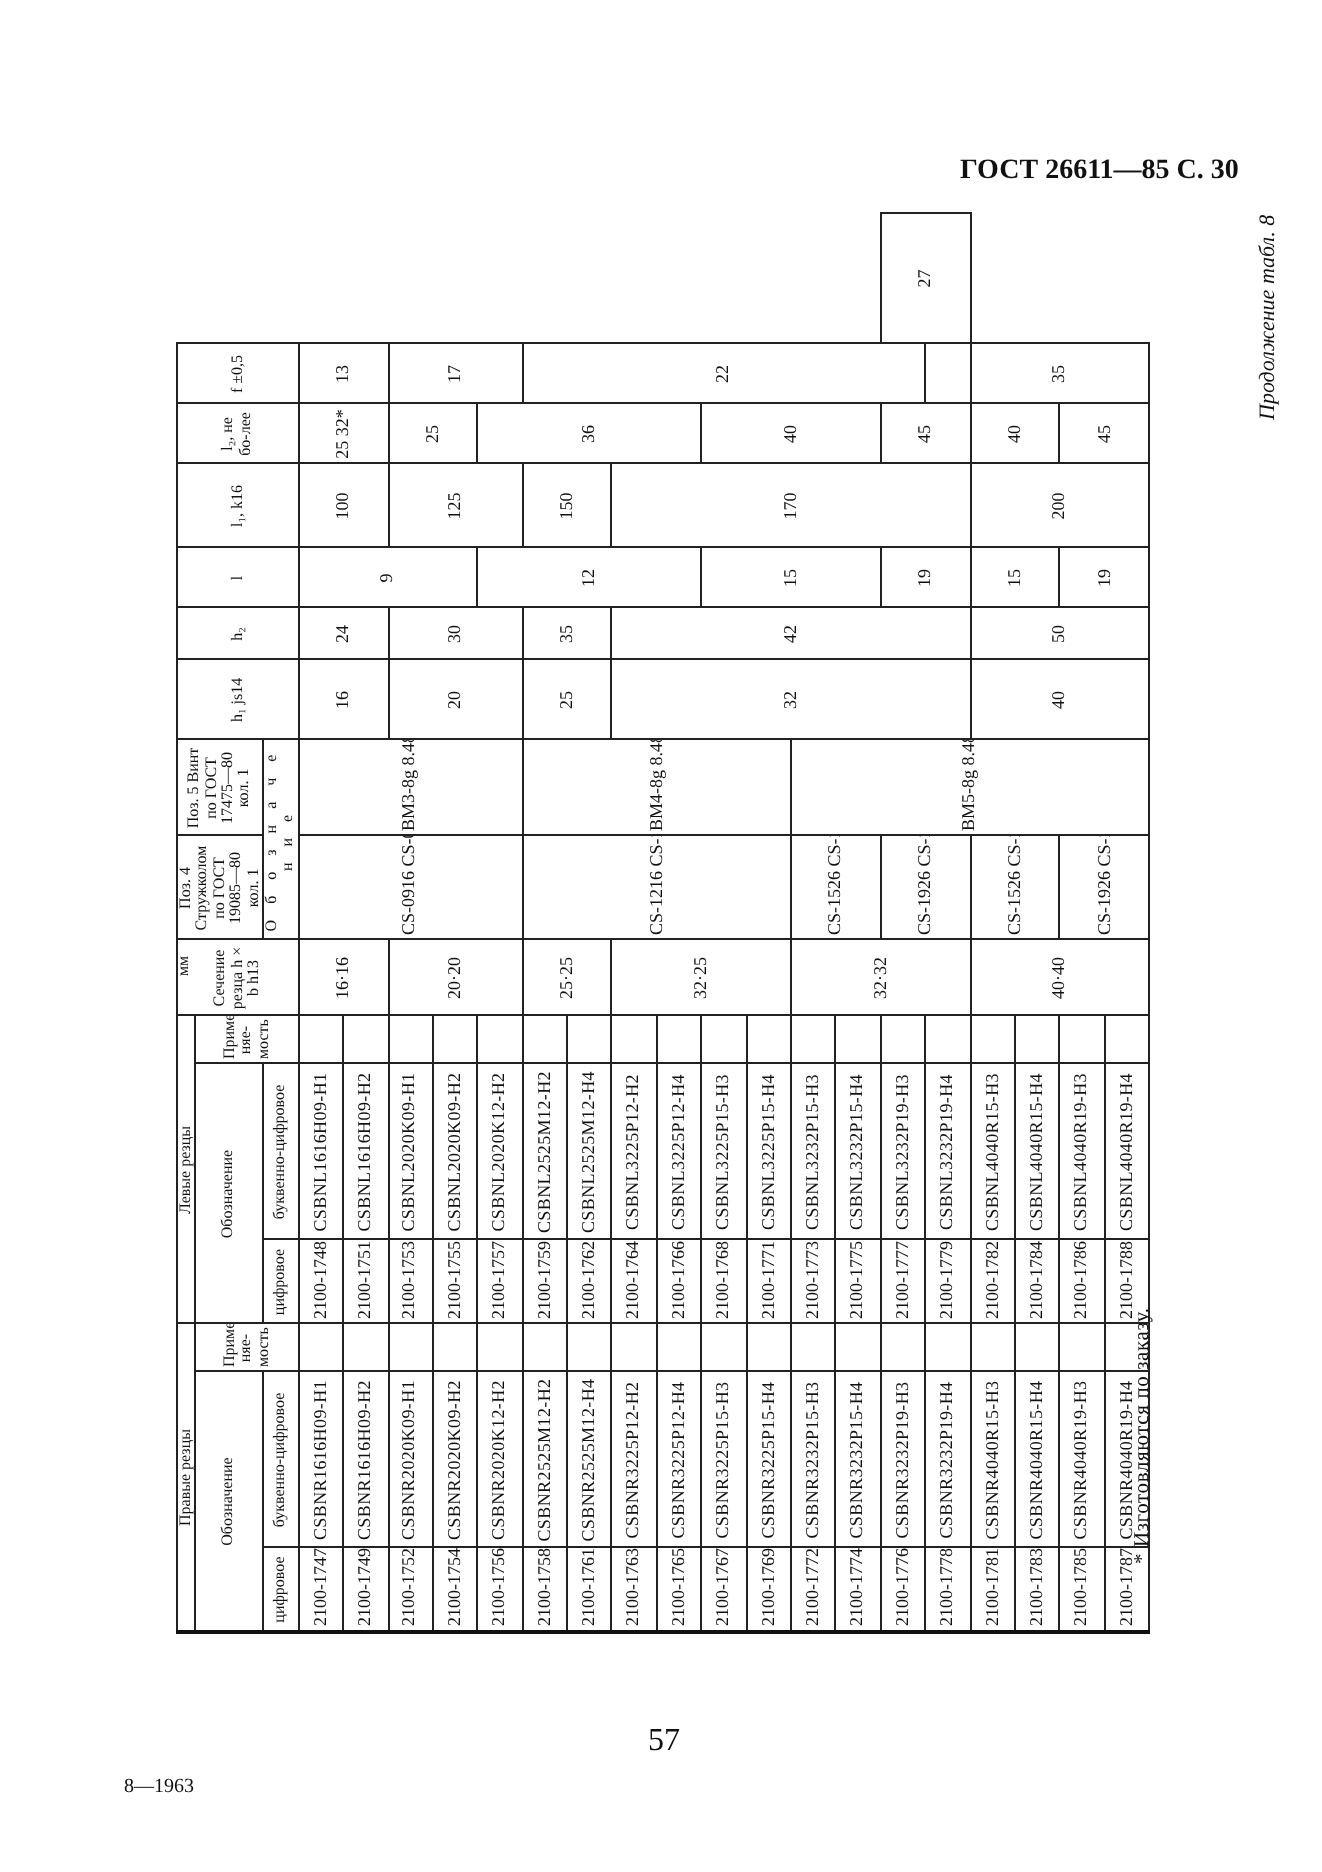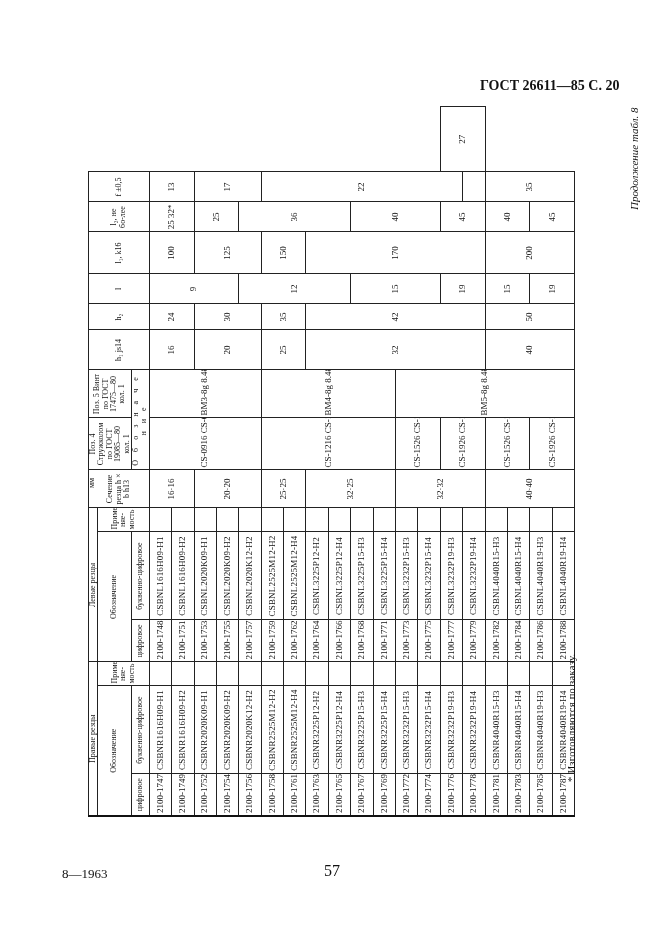--- a/index.html
+++ b/index.html
@@ -3,41 +3,41 @@
 <meta charset="utf-8">
 <style>
   html, body { margin:0; padding:0; background:#fff; }
   body { width:661px; height:936px; position:relative; overflow:hidden;
          font-family:"Liberation Serif", "DejaVu Serif", serif; color:#111; }
   .gost-header { position:absolute; top:78px; left:480px; font-weight:bold; font-size:14px; white-space:nowrap; }
   .cont-label { position:absolute; left:628px; top:210px; transform:rotate(-90deg); transform-origin:left top;
                 font-style:italic; font-size:11px; white-space:nowrap; }
   .footnote { position:absolute; left:566px; top:782px; transform:rotate(-90deg); transform-origin:left top;
               font-size:10.5px; white-space:nowrap; letter-spacing:0.3px; }
-  .footer-left { position:absolute; left:62px; top:866px; font-size:13px; }
+  .footer-left { position:absolute; left:62px; top:888px; font-size:10px; }
   .footer-page { position:absolute; left:324px; top:862px; font-size:16px; }
   .unit-label { position:absolute; left:87px; top:488px; transform:rotate(-90deg); transform-origin:left top; font-size:8px; }
 
   
   .rot-wrap { position:absolute; left:88px; top:817px; width:711px; height:463px;
               transform:rotate(-90deg); transform-origin:left top; }
   table.spec { border-collapse:collapse; width:711px; height:463px; font-size:9px; table-layout:fixed; }
   table.spec td, table.spec th { border:1px solid #222; padding:0 2px; text-align:center; vertical-align:middle;
                                  font-weight:normal; line-height:1.05; overflow:hidden; }
   table.spec th { font-size:8px; }
   table.spec tr.data td { height:20px; white-space:nowrap; }
   .letter-code { letter-spacing:0.2px; }
   .dbl-top td { border-top:3px double #222; }
   .thick-left { border-left:2px solid #111 !important; }
   .sp { letter-spacing:3px; }
 </style>
 </head>
 <body>
 
-<div class="gost-header">ГОСТ 26611—85 С. 20</div>
+<div class="gost-header">ГОСТ 26611—85 С. 30</div>
 <div class="cont-label">Продолжение табл. 8</div>
 <div class="unit-label">мм</div>
 
 <div class="rot-wrap">
 <table class="spec">
   <colgroup>
     <col style="width:42px">
         <col style="width:88px">
         <col style="width:24px">
     <col style="width:42px">

